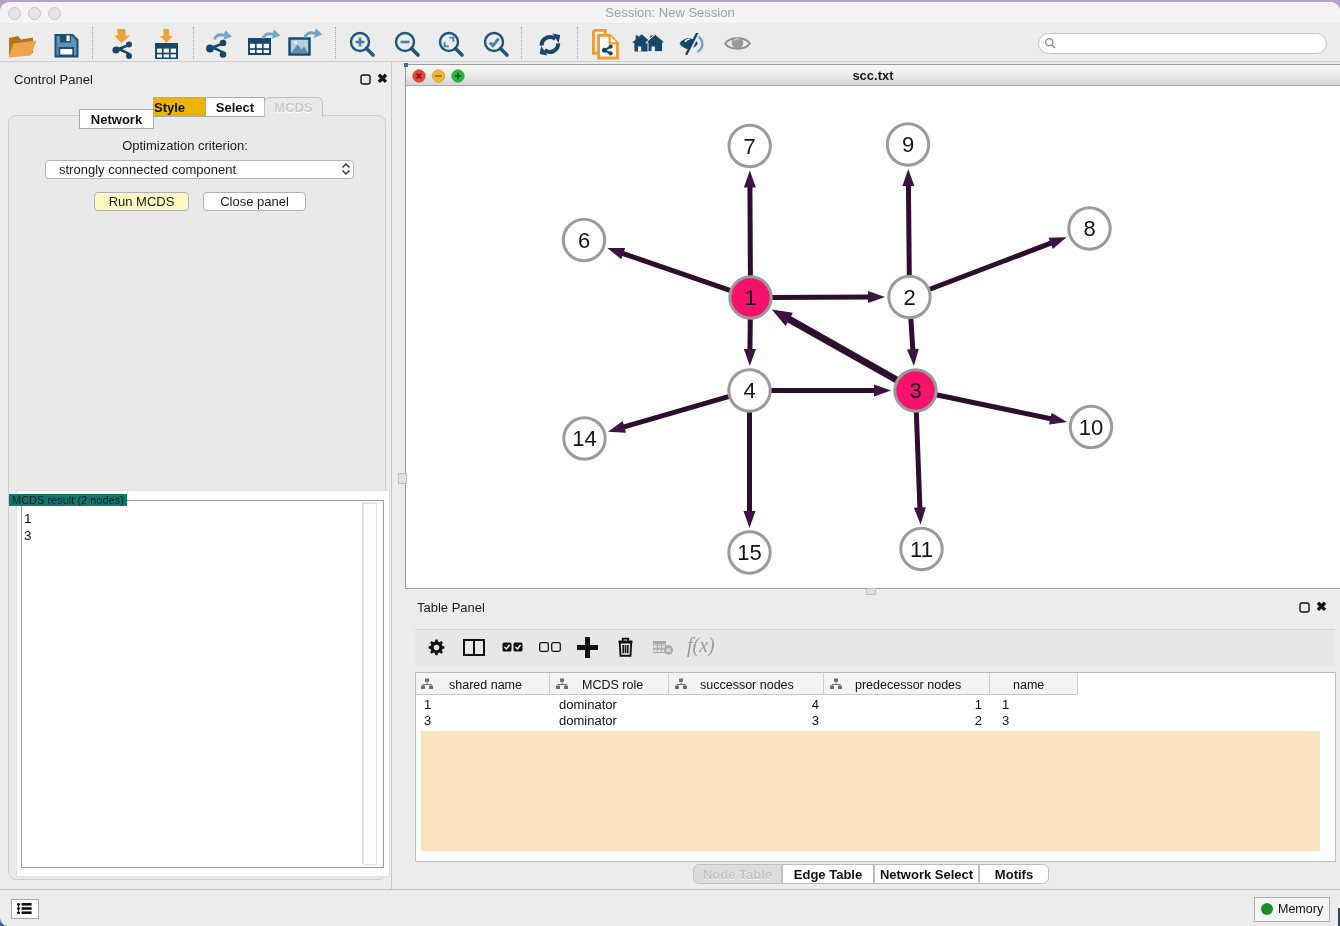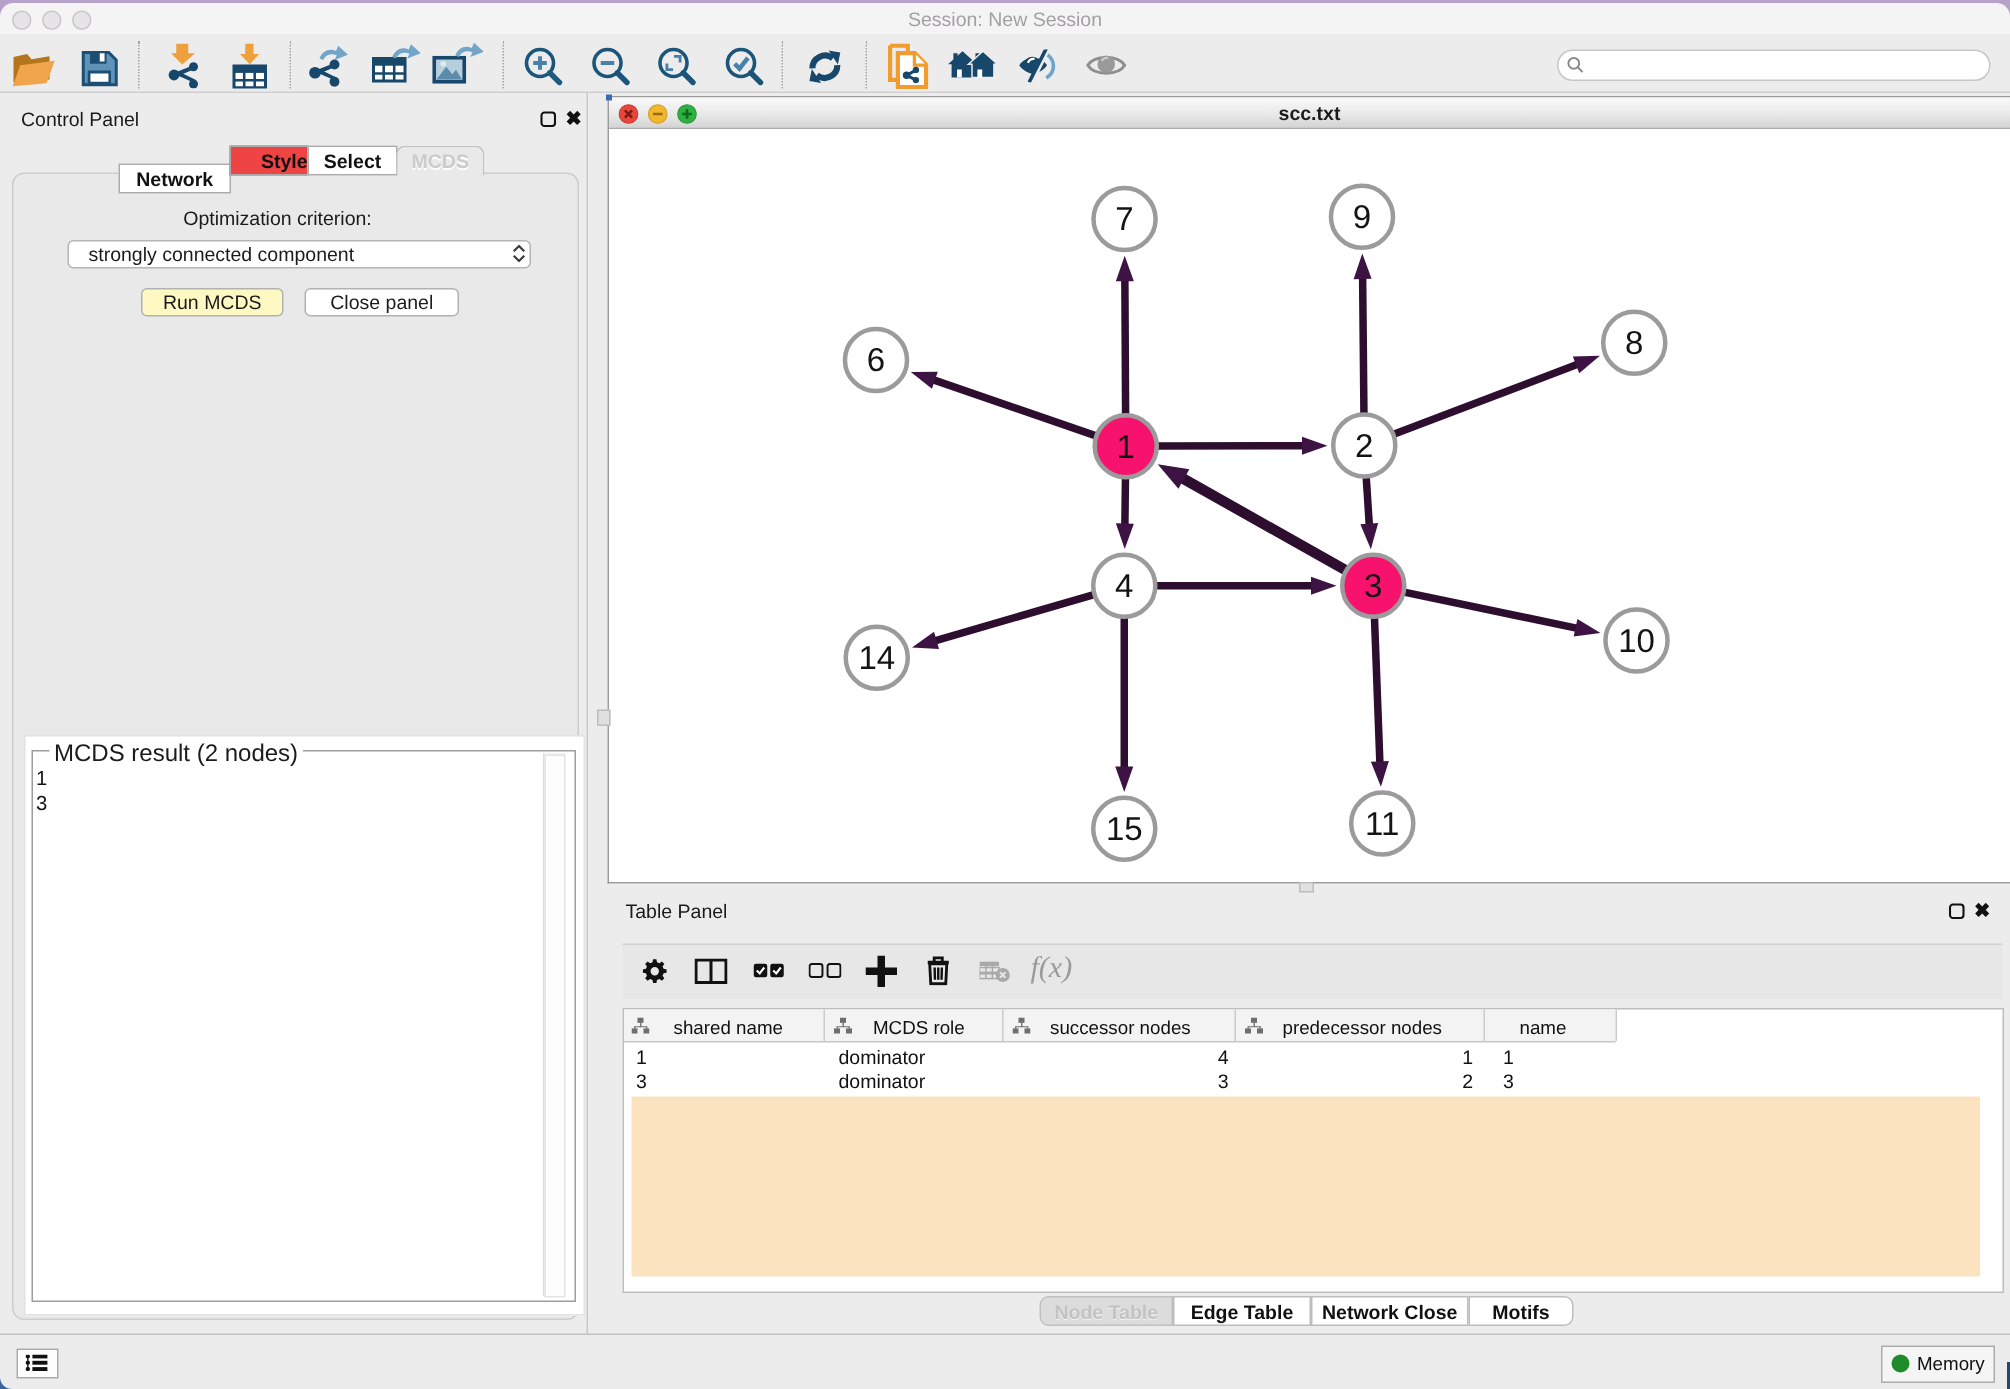--- a/index.html
+++ b/index.html
@@ -43,36 +43,36 @@
 <div class="abs" style="left:0;top:62px;width:391px;height:828px;background:#ECECEC;border-right:1px solid #c9c9c9;"></div>
 <div class="abs txt13" style="left:14px;top:72px;">Control Panel</div>
 <svg class="abs" style="left:360px;top:74px;" width="11" height="11">
     <rect x="1" y="1" width="9" height="9" rx="2" fill="none" stroke="#111" stroke-width="1.4"></rect>
   </svg>
 <div class="abs" style="left:377px;top:71px;font-size:13px;font-weight:bold;color:#111;">✖</div>
 
 <div class="abs" style="left:8px;top:115px;width:376px;height:763px;background:#e9e9e9;border:1px solid #cdcdcd;border-radius:8px;"></div>
 
 <div class="abs" style="left:79px;top:97px;width:73px;height:18px;background:#fff;border:1px solid #ababab;font-size:13px;font-weight:bold;color:#111;text-align:center;line-height:19px;margin-top:12px;">Network</div>
-<div class="abs" style="left:153px;top:97px;width:51px;height:18px;background:#ef4444;border:1px solid #ababab;font-size:13px;color:#111;text-align:right;line-height:19px;font-weight:bold;">Style</div>
+<div class="abs" style="left:153px;top:97px;width:51px;height:18px;background:#eab308;border:1px solid #ababab;font-size:13px;color:#111;text-align:left;line-height:19px;font-weight:bold;">Style</div>
 <div class="abs" style="left:205px;top:97px;width:58px;height:18px;background:#fff;border:1px solid #ababab;font-size:13px;color:#111;text-align:center;line-height:19px;font-weight:bold;">Select</div>
 <div class="abs" style="left:264px;top:97px;width:57px;height:19px;background:#e9e9e9;border:1px solid #c2c2c2;border-bottom:none;border-radius:6px 6px 0 0;font-size:13px;color:#cbcbcb;text-align:center;line-height:19px;text-shadow:0 1px 0 #fff;font-weight:bold;">MCDS</div>
 <div class="abs txt13" style="left:8px;top:138px;width:354px;text-align:center;">Optimization criterion:</div>
 
 <div class="abs" style="left:45px;top:160px;width:294px;height:17px;background:#fff;border:1px solid #b5b5b5;border-radius:4px;font-size:13px;color:#1b1b1b;padding-left:13px;line-height:17px;">strongly connected component</div>
 <svg class="abs" style="left:341px;top:163px;" width="10" height="12" viewBox="0 0 10 12">
     <path d="M1.5 4.5 L5 1 L8.5 4.5" fill="none" stroke="#3c3c3c" stroke-width="1.5"></path>
     <path d="M1.5 7.5 L5 11 L8.5 7.5" fill="none" stroke="#3c3c3c" stroke-width="1.5"></path>
   </svg>
 <div class="abs" style="left:94px;top:192px;width:93px;height:17px;background:#fef9c3;border:1px solid #b2b2b2;border-radius:4px;font-size:13px;color:#1b1b1b;text-align:center;line-height:18px;">Run MCDS</div>
 <div class="abs" style="left:203px;top:192px;width:101px;height:17px;background:#fff;border:1px solid #b2b2b2;border-radius:4px;font-size:13px;color:#1b1b1b;text-align:center;line-height:18px;">Close panel</div>
 
 <div class="abs" style="left:16px;top:490px;width:372px;height:385px;background:#fff;border:1px solid #e2e2e2;"></div>
 <div class="abs" style="left:21px;top:500px;width:361px;height:366px;border:1px solid #9d9d9d;"></div>
-<div class="abs" style="left:33px;top:494px;background:#ffffff;padding:0 3px;font-size:16px;color:#1b1b1b;">MCDS result (2 nodes)</div>
+<div class="abs" style="left:9px;top:494px;background:#0f766e;padding:0 3px;font-size:11px;color:#1b1b1b;">MCDS result (2 nodes)</div>
 <div class="abs" style="left:362px;top:502px;width:14px;height:362px;background:#f1f1f1;border-left:1px solid #dcdcdc;"></div>
 <div class="abs" style="left:363px;top:503px;width:12px;height:360px;background:#fdfdfd;border:1px solid #e3e3e3;"></div>
 <div class="abs" style="left:24px;top:511px;font-size:13.5px;color:#111;line-height:16.5px;">1<br>3</div>
 
 <div class="abs" style="left:405px;top:64px;width:935px;height:525px;background:#fff;border:1px solid #9b9b9b;border-right:none;box-sizing:border-box;"></div>
 <div class="abs" style="left:406px;top:65px;width:934px;height:20px;background:linear-gradient(#f9f9f9,#e9e9e9 55%,#d4d4d4);border-bottom:1px solid #ababab;"></div>
 <div class="abs" style="left:406px;top:68px;width:934px;text-align:center;font-size:13px;font-weight:bold;color:#1b1b1b;">scc.txt</div>
 <div class="abs" style="left:404px;top:63px;width:4px;height:4px;background:#3a6bb0;"></div>
 <svg class="abs" style="left:412px;top:69px;" width="55" height="14" viewBox="0 0 55 14">
 <circle cx="7" cy="7" r="6.2" fill="#e8463d" stroke="#c43a31" stroke-width="0.7"></circle>
@@ -257,21 +257,21 @@
 <div class="abs" style="left:424px;top:713px;">3</div>
 <div class="abs" style="left:559px;top:713px;">dominator</div>
 <div class="abs" style="left:668px;top:713px;width:151px;text-align:right;">3</div>
 <div class="abs" style="left:823px;top:713px;width:159px;text-align:right;">2</div>
 <div class="abs" style="left:1002px;top:713px;">3</div>
 </div>
 <div class="abs" style="left:421px;top:731px;width:899px;height:120px;background:#fce3c0;"></div>
 <div id="ttabs">
 <div class="abs" style="left:693px;top:864px;width:89px;height:20px;background:#dcdcdc;border:1px solid #c0c0c0;border-radius:6px 0 0 6px;font-size:13px;color:#c3c3c3;text-align:center;line-height:20px;text-shadow:0 1px 0 #f5f5f5;box-sizing:border-box;font-weight:bold;">Node Table</div>
 <div class="abs" style="left:782px;top:864px;width:92px;height:20px;background:#fff;border:1px solid #bdbdbd;font-size:13px;color:#111;text-align:center;line-height:20px;box-sizing:border-box;font-weight:bold;">Edge Table</div>
-<div class="abs" style="left:874px;top:864px;width:105px;height:20px;background:#fff;border:1px solid #bdbdbd;font-size:13px;color:#111;text-align:center;line-height:20px;box-sizing:border-box;font-weight:bold;">Network Close</div>
+<div class="abs" style="left:874px;top:864px;width:105px;height:20px;background:#fff;border:1px solid #bdbdbd;font-size:13px;color:#111;text-align:center;line-height:20px;box-sizing:border-box;font-weight:bold;">Network Select</div>
 <div class="abs" style="left:979px;top:864px;width:70px;height:20px;background:#fff;border:1px solid #bdbdbd;border-radius:0 6px 6px 0;font-size:13px;color:#111;text-align:center;line-height:20px;box-sizing:border-box;font-weight:bold;">Motifs</div>
 </div>
 
 <div class="abs" style="left:0;top:889px;width:1340px;height:1px;background:#c2c2c2;"></div>
 <div class="abs" style="left:11px;top:899px;width:26px;height:18px;background:#fdfdfd;border:1px solid #a9a9a9;"></div>
 <svg class="abs" style="left:17px;top:903px;" width="15" height="11" viewBox="0 0 15 11">
     <g fill="#111">
       <rect x="0" y="0" width="3" height="2.6" rx="1.2"></rect>
       <rect x="0" y="4.2" width="3" height="2.6" rx="1.2"></rect>
       <rect x="0" y="8.4" width="3" height="2.6" rx="1.2"></rect>

